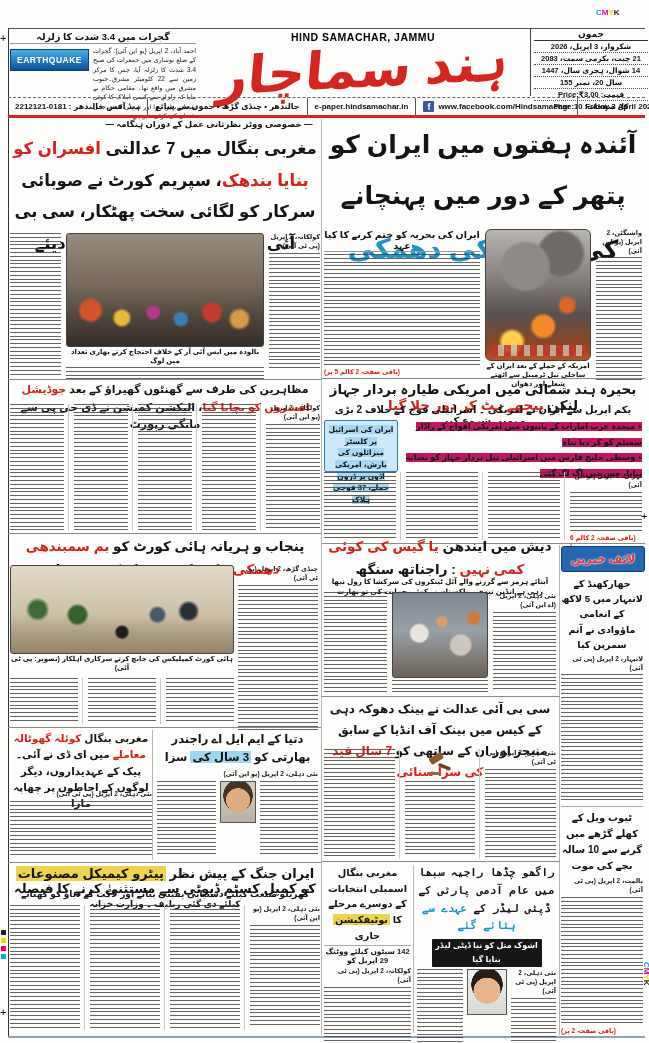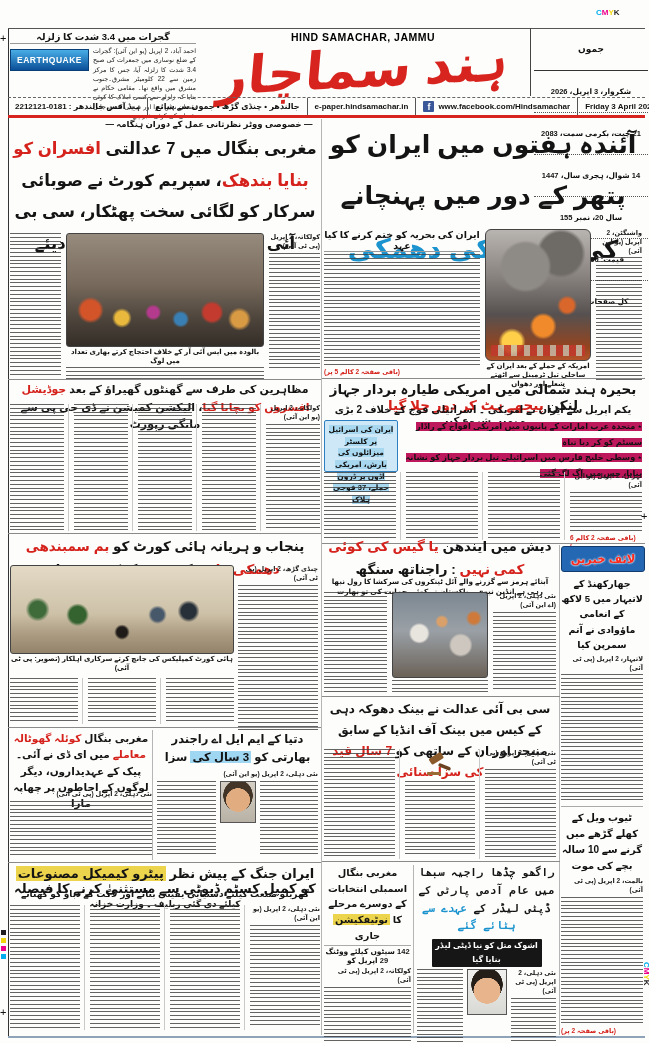--- a/index.html
+++ b/index.html
@@ -17,21 +17,21 @@
   .cols>div{flex:1;min-width:0;}
   .colsep>div:not(:first-child){border-right:1px solid #c9c9c9;padding-right:4px;}
   .dl{font-size:6.5px;font-weight:bold;direction:rtl;text-align:right;line-height:1.35;margin-bottom:2px;color:#222;}
   .cap{font-size:7px;font-weight:bold;direction:rtl;text-align:center;color:#101010;line-height:1.3;}
   .note{color:#d6221c;font-size:6.5px;font-weight:bold;direction:rtl;text-align:left;margin-top:2px;}
   .hr{position:absolute;border-top:1px solid #8a8a8a;height:0;}
   .vr{position:absolute;border-left:1px solid #b5b5b5;width:0;}
   .ph{border:1px solid #444;border-radius:3px;position:relative;}
   .mast-en{font-size:10.5px;font-weight:bold;letter-spacing:.5px;text-align:center;color:#000;}
   .mast-ur{font-size:52px;font-weight:800;color:#d8241f;text-align:center;direction:rtl;line-height:1.0;transform:skewX(-8deg) rotate(-3deg);}
-  .mr-row{font-size:7.5px;font-weight:bold;border-bottom:1px dotted #555;text-align:center;direction:rtl;padding:16px 0;white-space:nowrap;}
+  .mr-row{font-size:7.5px;font-weight:bold;border-bottom:1px dotted #555;text-align:center;direction:rtl;padding:1px 0;white-space:nowrap;}
   .seg{padding:0 7px;border-left:1px solid #555;font-size:8px;font-weight:bold;display:flex;align-items:center;gap:4px;white-space:nowrap;}
   .seg:first-child{border-left:none;}
   .eq-badge{background:linear-gradient(180deg,#49aee6,#0a4f98);color:#fff;font-size:8.5px;font-weight:bold;letter-spacing:.5px;padding:5px 6px;border:1px solid #083f77;text-align:center;}
   .eq-body{font-size:6.4px;line-height:1.45;direction:rtl;text-align:justify;color:#151515;}
   .cmyk span{font-size:8px;font-weight:bold;}
   .c1{color:#00aeef}.c2{color:#ec008c}.c3{color:#f2d70e}.c4{color:#231f20}
   .sb-head{background:#2467b3;border:1.5px solid #123c6e;border-radius:3px;color:#ff2a1e;font-weight:800;font-size:11.5px;text-align:center;direction:rtl;line-height:24px;text-shadow:0 0 2px #fff,0 0 2px #fff;}
   .sb-title{font-size:9.5px;font-weight:bold;direction:rtl;text-align:center;line-height:1.6;color:#101010;}
   .blubox{background:#cfe8f8;border:1.5px solid #2c7fc0;border-radius:2px;padding:3px;font-size:7.5px;font-weight:bold;direction:rtl;text-align:center;line-height:1.55;}
   .blubox span{background:#a8d8f0;}

